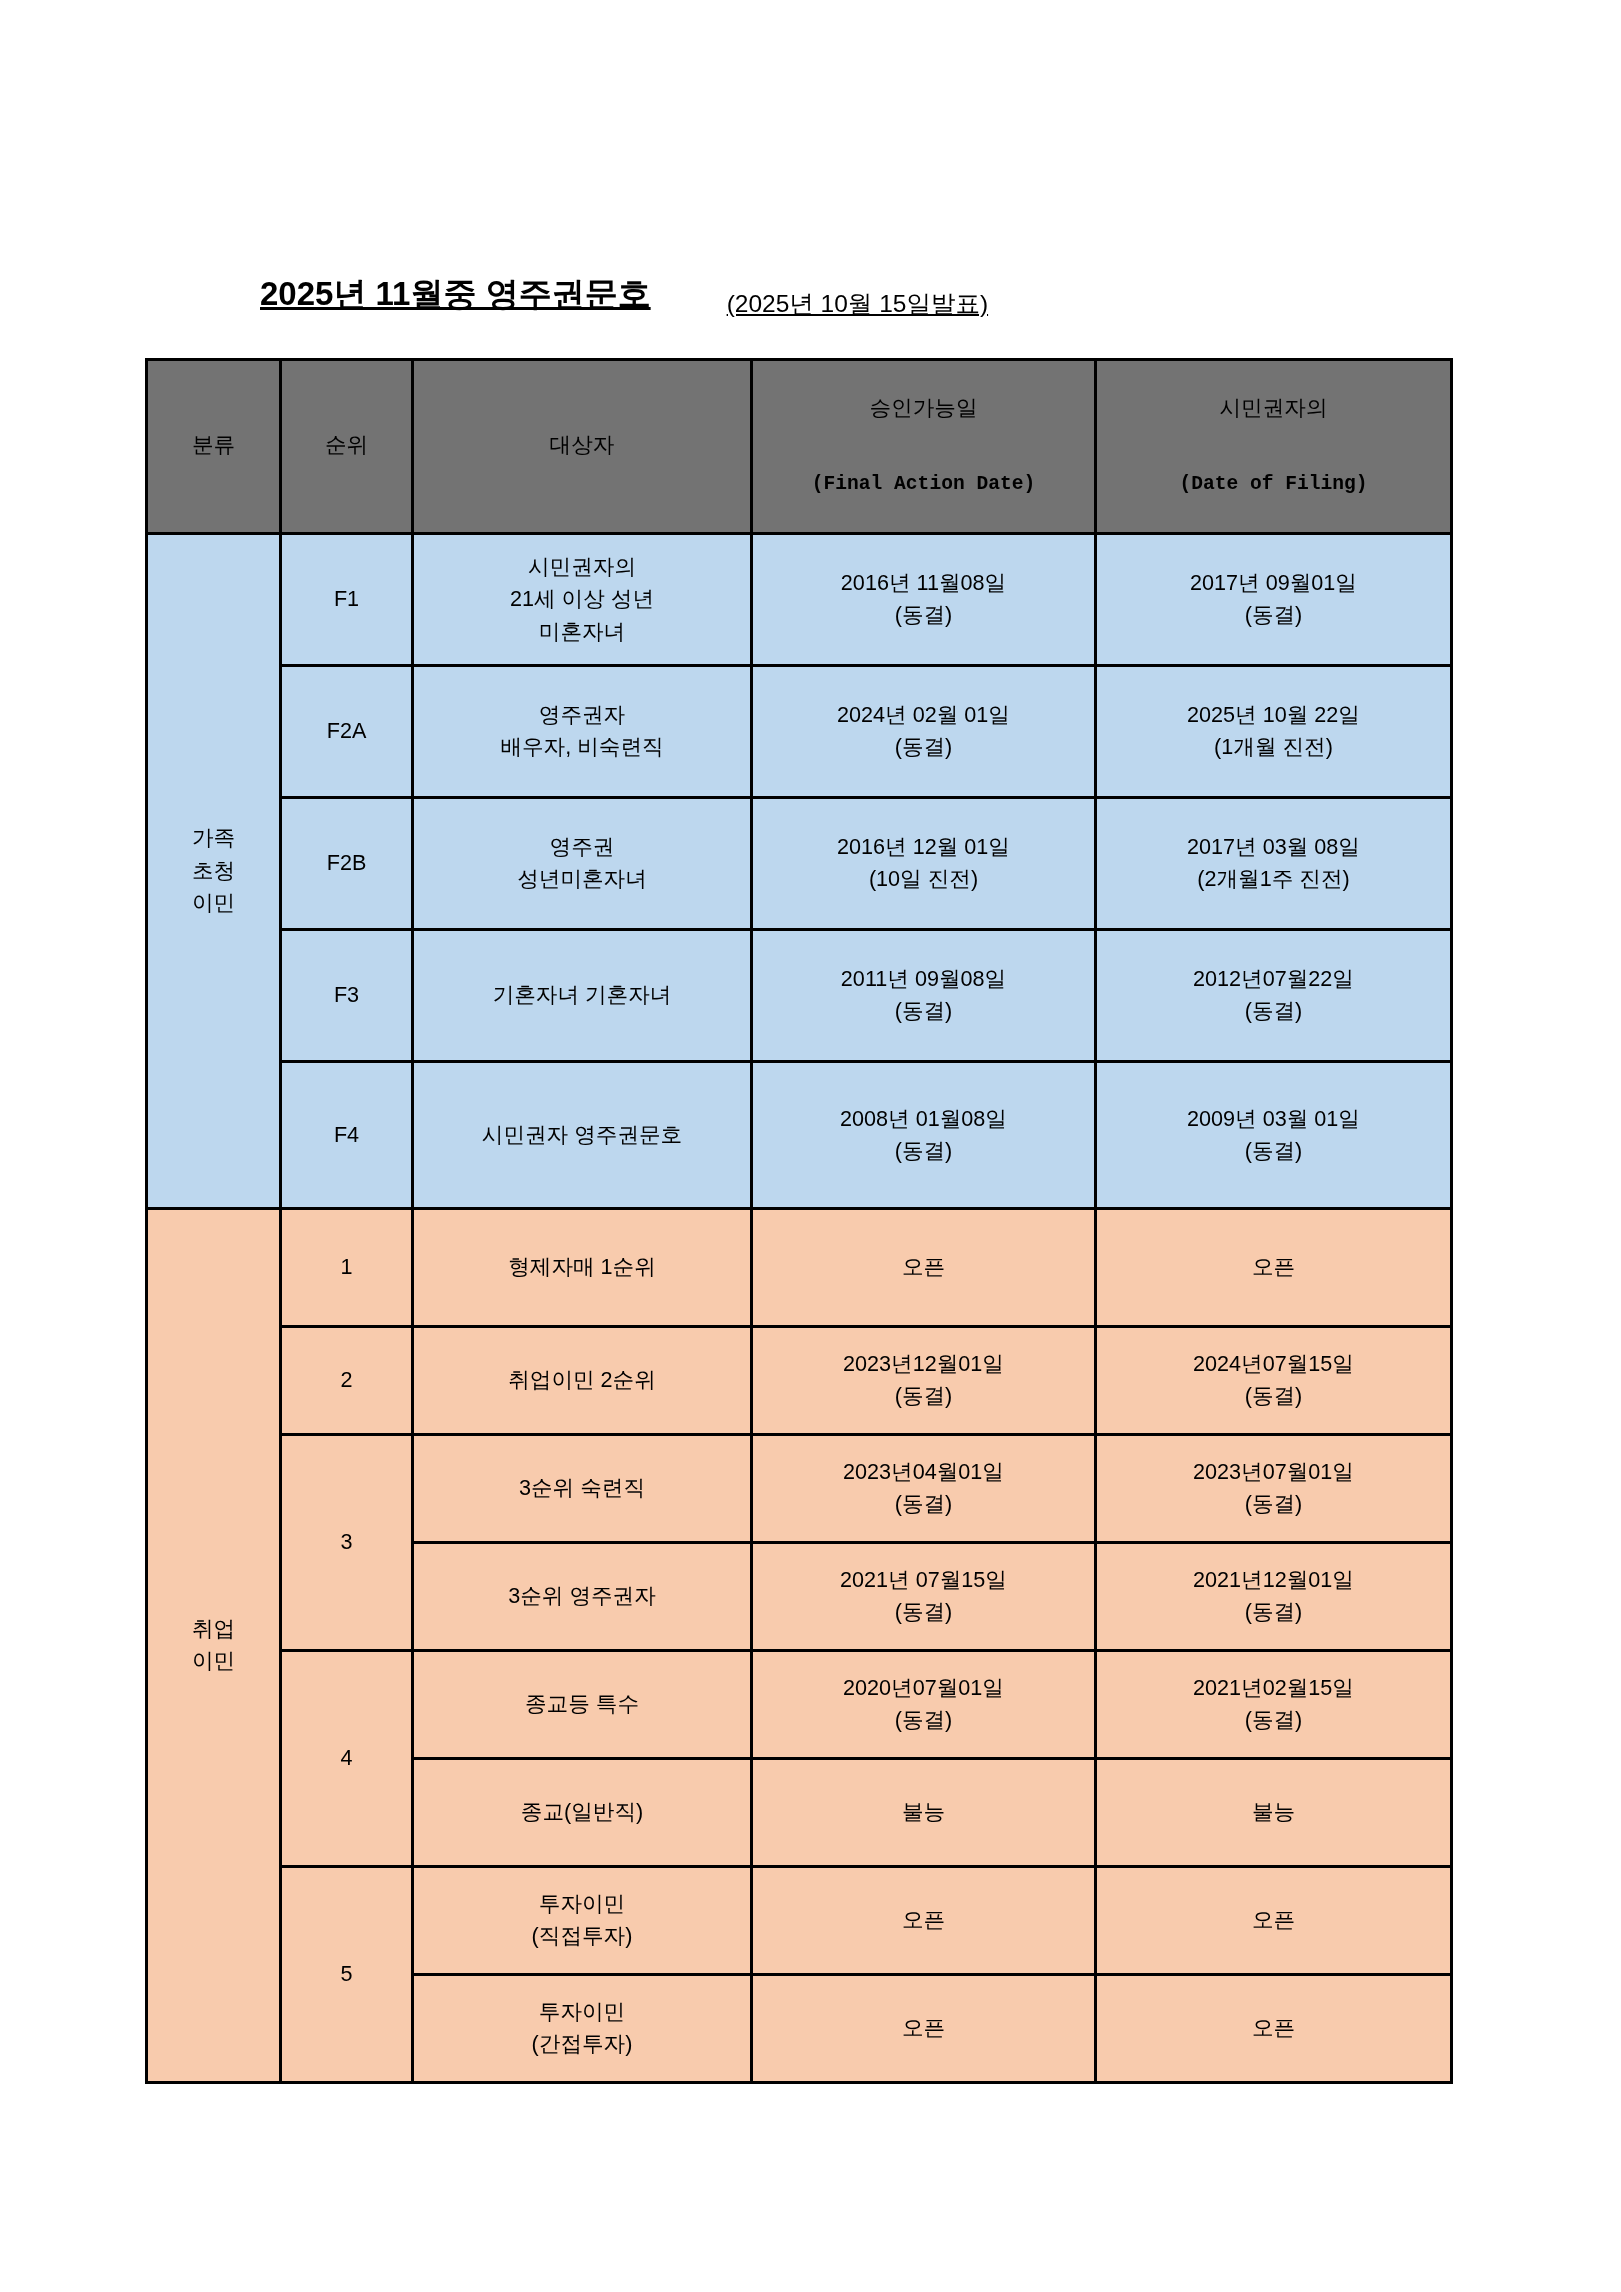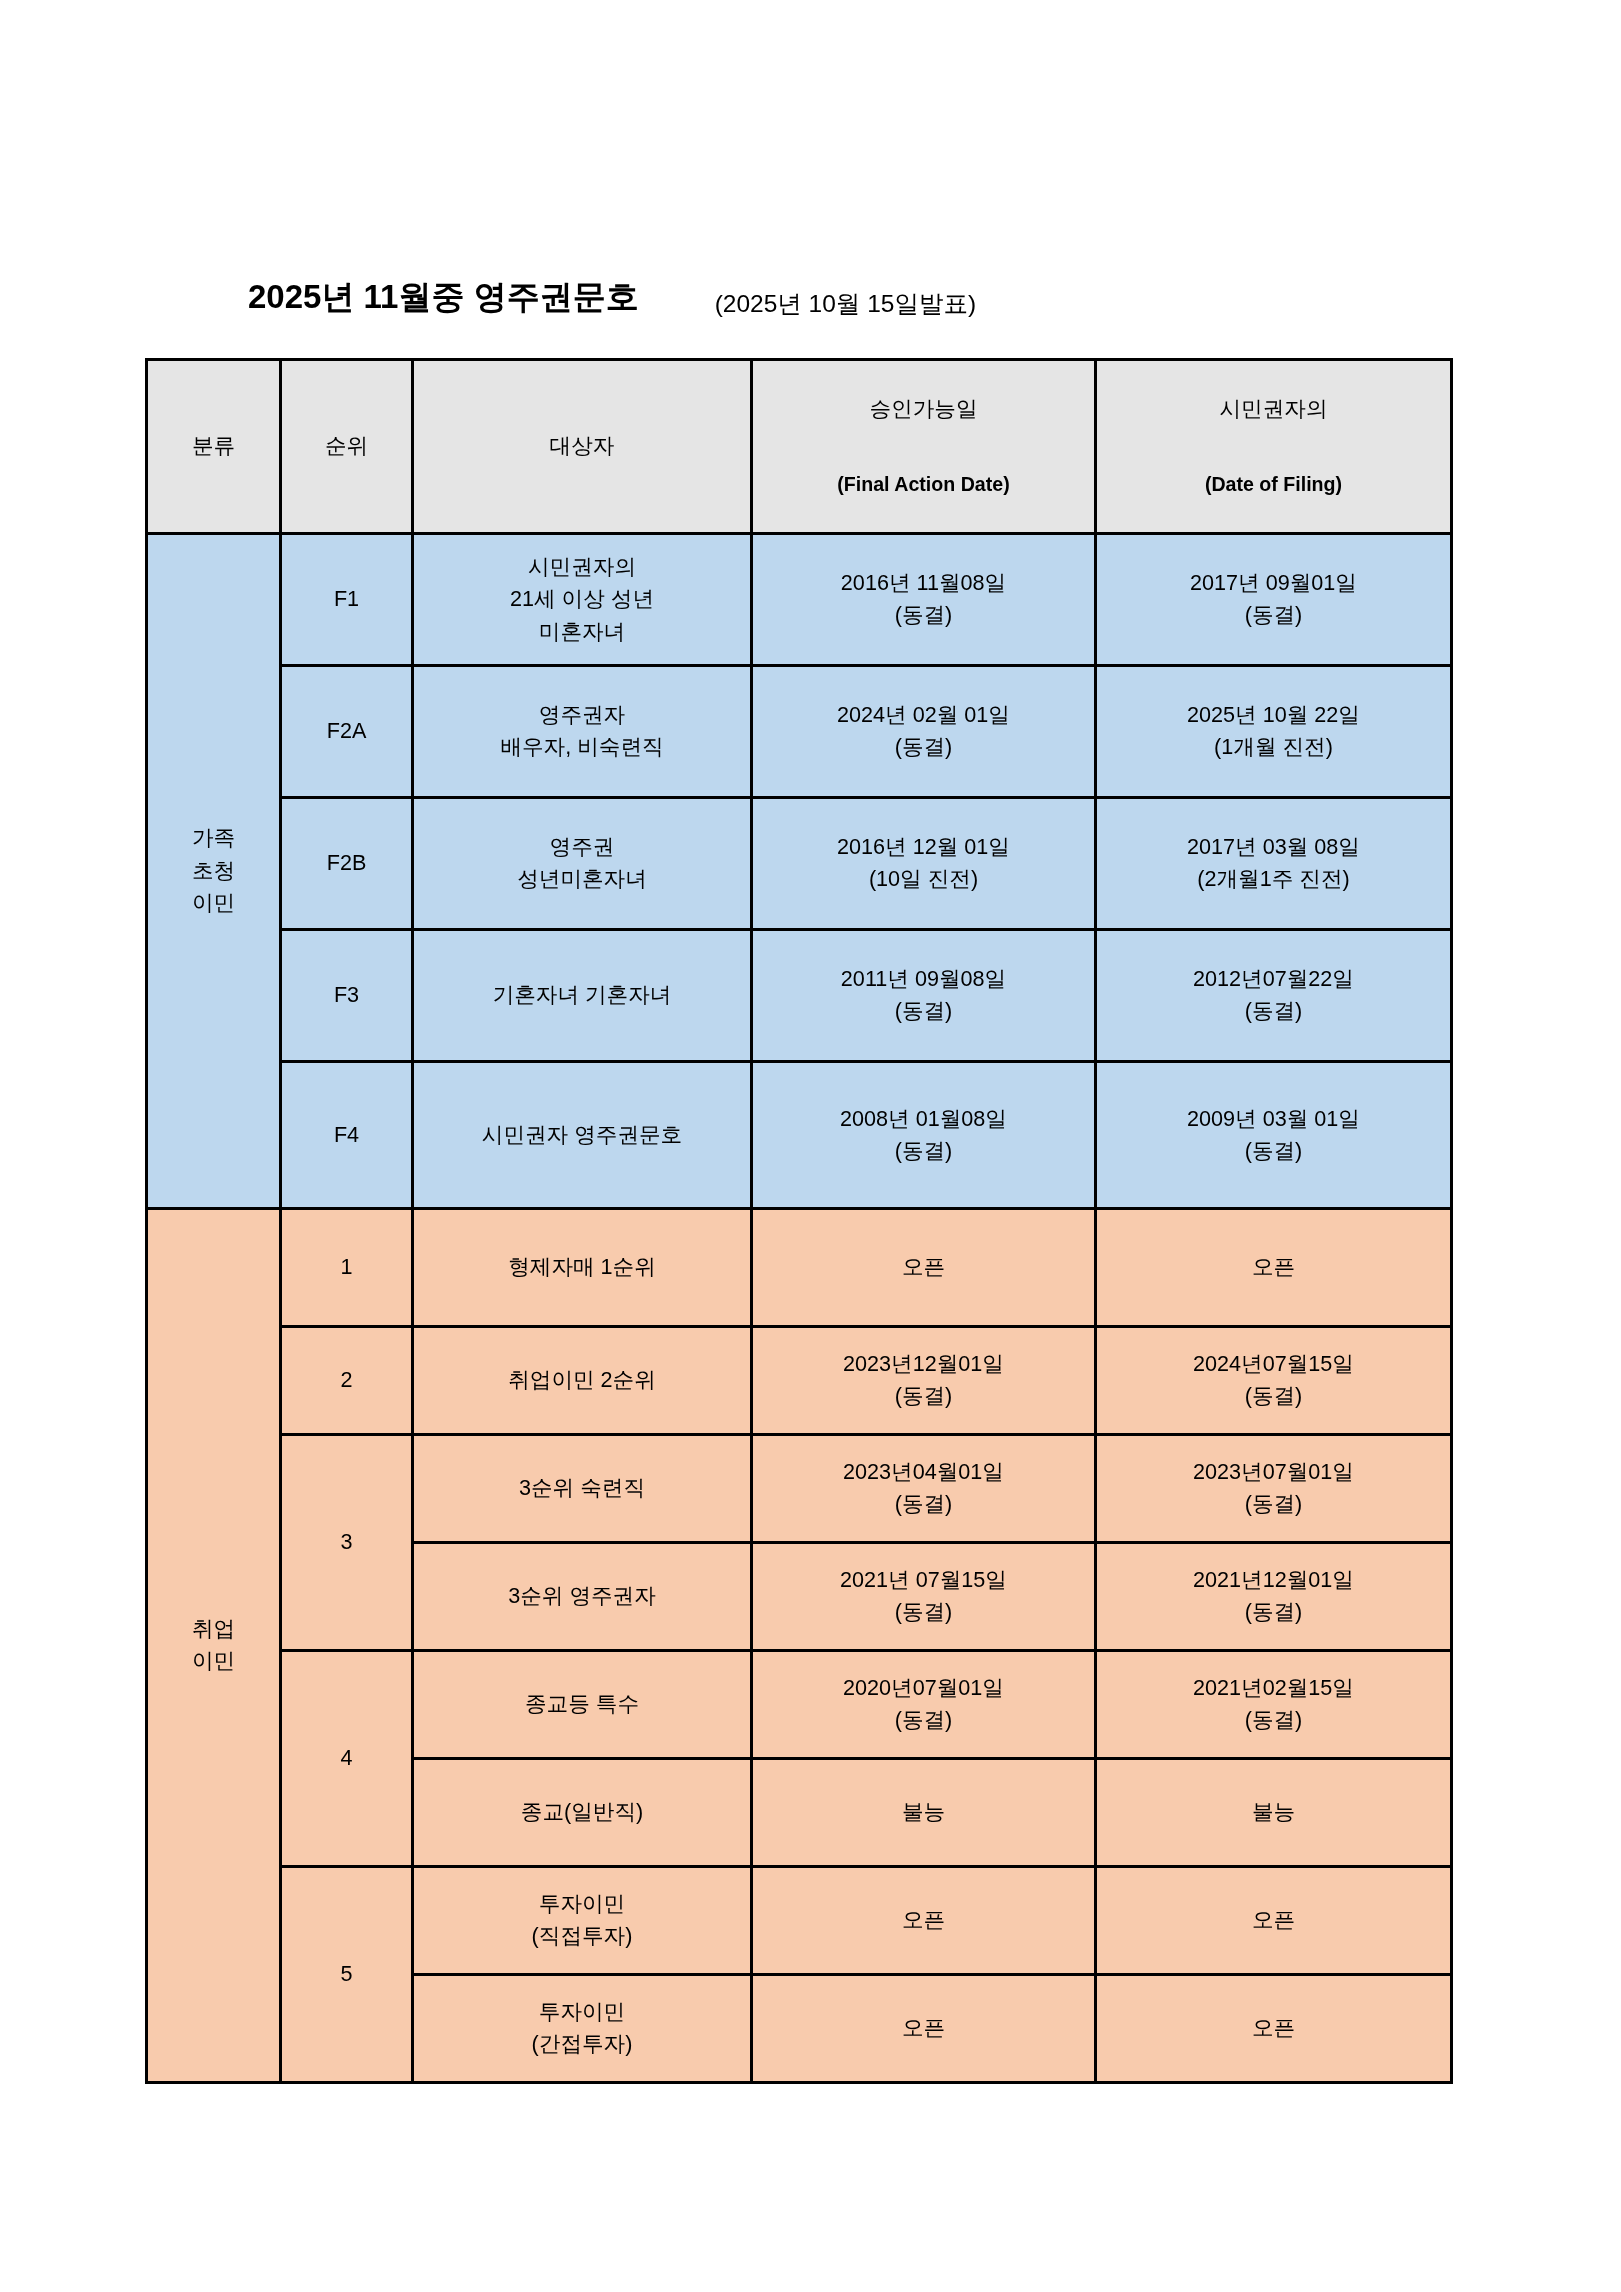--- a/index.html
+++ b/index.html
@@ -5,24 +5,25 @@
   html,body{margin:0;padding:0;}
   body{
     width:1621px;height:2293px;
     background:#ffffff;
     font-family:"Liberation Sans","DejaVu Sans",sans-serif;
     color:#000;
     position:relative;
   }
   .title-row{
     position:absolute;
-    left:248px;top:272px;
+    left:260px;top:272px;
     display:flex;
-    align-items:flex-end;
+    align-items:flex-start;
     white-space:nowrap;
+    text-decoration:underline;
   }
   .page-title{
     font-size:33px;
     font-weight:700;
     letter-spacing:0px;
   }
   .page-subtitle{
     font-size:24.5px;
     font-weight:400;
     margin-left:76px;
@@ -38,21 +39,21 @@
   table.bulletin td{
     border:3.9px solid #000;
     text-align:center;
     vertical-align:middle;
     font-size:21.6px;
     line-height:1.5;
     white-space:pre-line;
     padding:0 5.9px;
     overflow:hidden;
   }
-  tr.hdr td{background:#e5e5e5;}
+  tr.hdr td{background:#737373;font-family:Liberation Mono, monospace;}
   tr.family td{background:#bdd7ee;}
   tr.employment td{background:#f8cbad;}
   .hdr-en{font-weight:700;font-size:19.6px;display:block;margin-top:12px;}
   .hdr-ko{display:block;}
   .h110{height:108px;}
   .h120{height:118px;}
   .h135{height:132px;}
   .h150{height:147px;}
   td.rank-span{vertical-align:top;}
   .rank-top{

